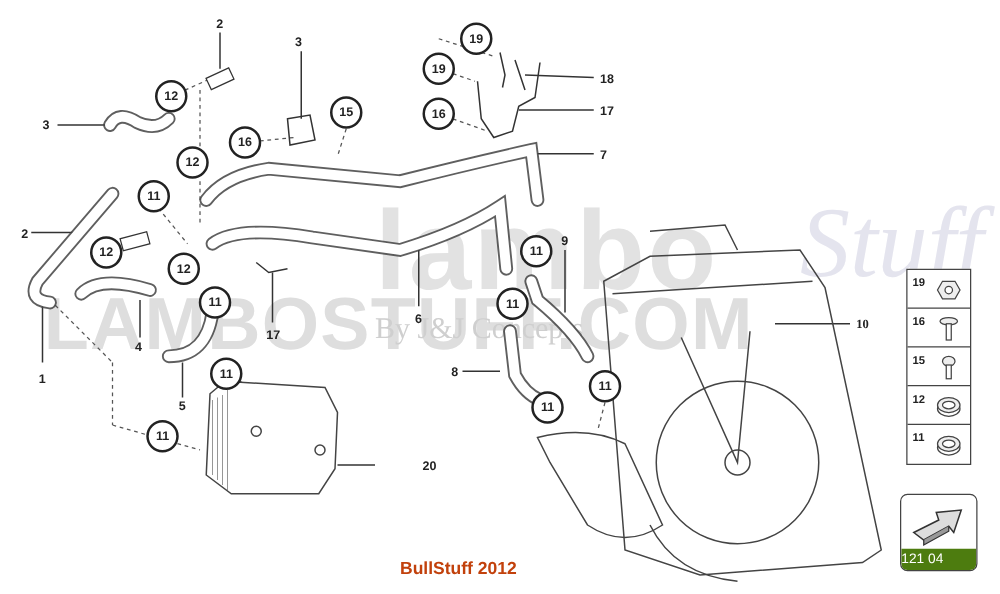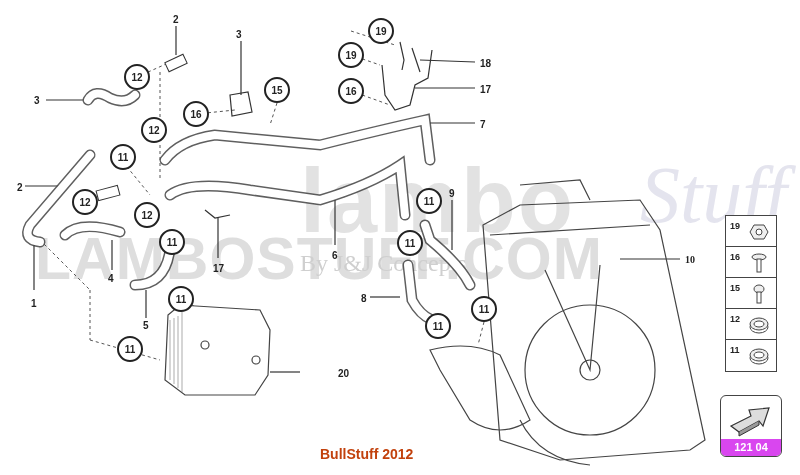--- a/index.html
+++ b/index.html
@@ -7,21 +7,21 @@
   #diagram{position:absolute;left:0;top:0;width:800px;height:475px;}
   .wm{position:absolute;color:#d8d8d8;font-weight:bold;pointer-events:none;}
   .callout-circle{position:absolute;width:26px;height:26px;border:2px solid #222;border-radius:50%;background:#fff;font-size:10px;font-weight:bold;color:#222;display:flex;align-items:center;justify-content:center;box-sizing:border-box;}
   .plain-label{position:absolute;font-size:10px;font-weight:bold;color:#222;}
   .legend{position:absolute;left:725px;top:215px;width:50px;border:1px solid #444;background:#fff;}
   .legend-row{height:31px;border-bottom:1px solid #444;position:relative;box-sizing:border-box;}
   .legend-row:last-child{border-bottom:none;}
   .legend-num{position:absolute;left:4px;top:5px;font-size:9px;font-weight:bold;color:#222;}
   .legend-icon{position:absolute;left:22px;top:6px;width:22px;height:20px;}
   .ref-box{position:absolute;left:720px;top:395px;width:60px;height:60px;border:1px solid #444;border-radius:6px;background:#fff;overflow:hidden;}
-  .ref-code{position:absolute;left:0;bottom:0;width:100%;height:17px;background:#d946ef;color:#fff;font-size:11px;font-weight:bold;text-align:center;line-height:17px;}
+  .ref-code{position:absolute;left:0;bottom:0;width:100%;height:17px;background:#4d7c0f;color:#fff;font-size:11px;font-weight:normal;text-align:left;line-height:17px;}
   .footer{position:absolute;left:320px;top:446px;font-size:14px;font-weight:bold;color:#c2410c;}
 </style>
 </head>
 <body>
 
 <div id="diagram">
 
   <div class="wm" style="left:300px;top:150px;font-size:90px;letter-spacing:2px;color:#e2e2e2;">lambo</div>
   <div class="wm" style="left:35px;top:225px;font-size:59px;letter-spacing:1px;color:#dedede;">LAMBOSTUFF.COM</div>
   <div class="wm" style="left:300px;top:250px;font-size:24px;font-weight:normal;font-family:'Liberation Serif',serif;color:#cfcfcf;">By J&amp;J Concepts</div>

